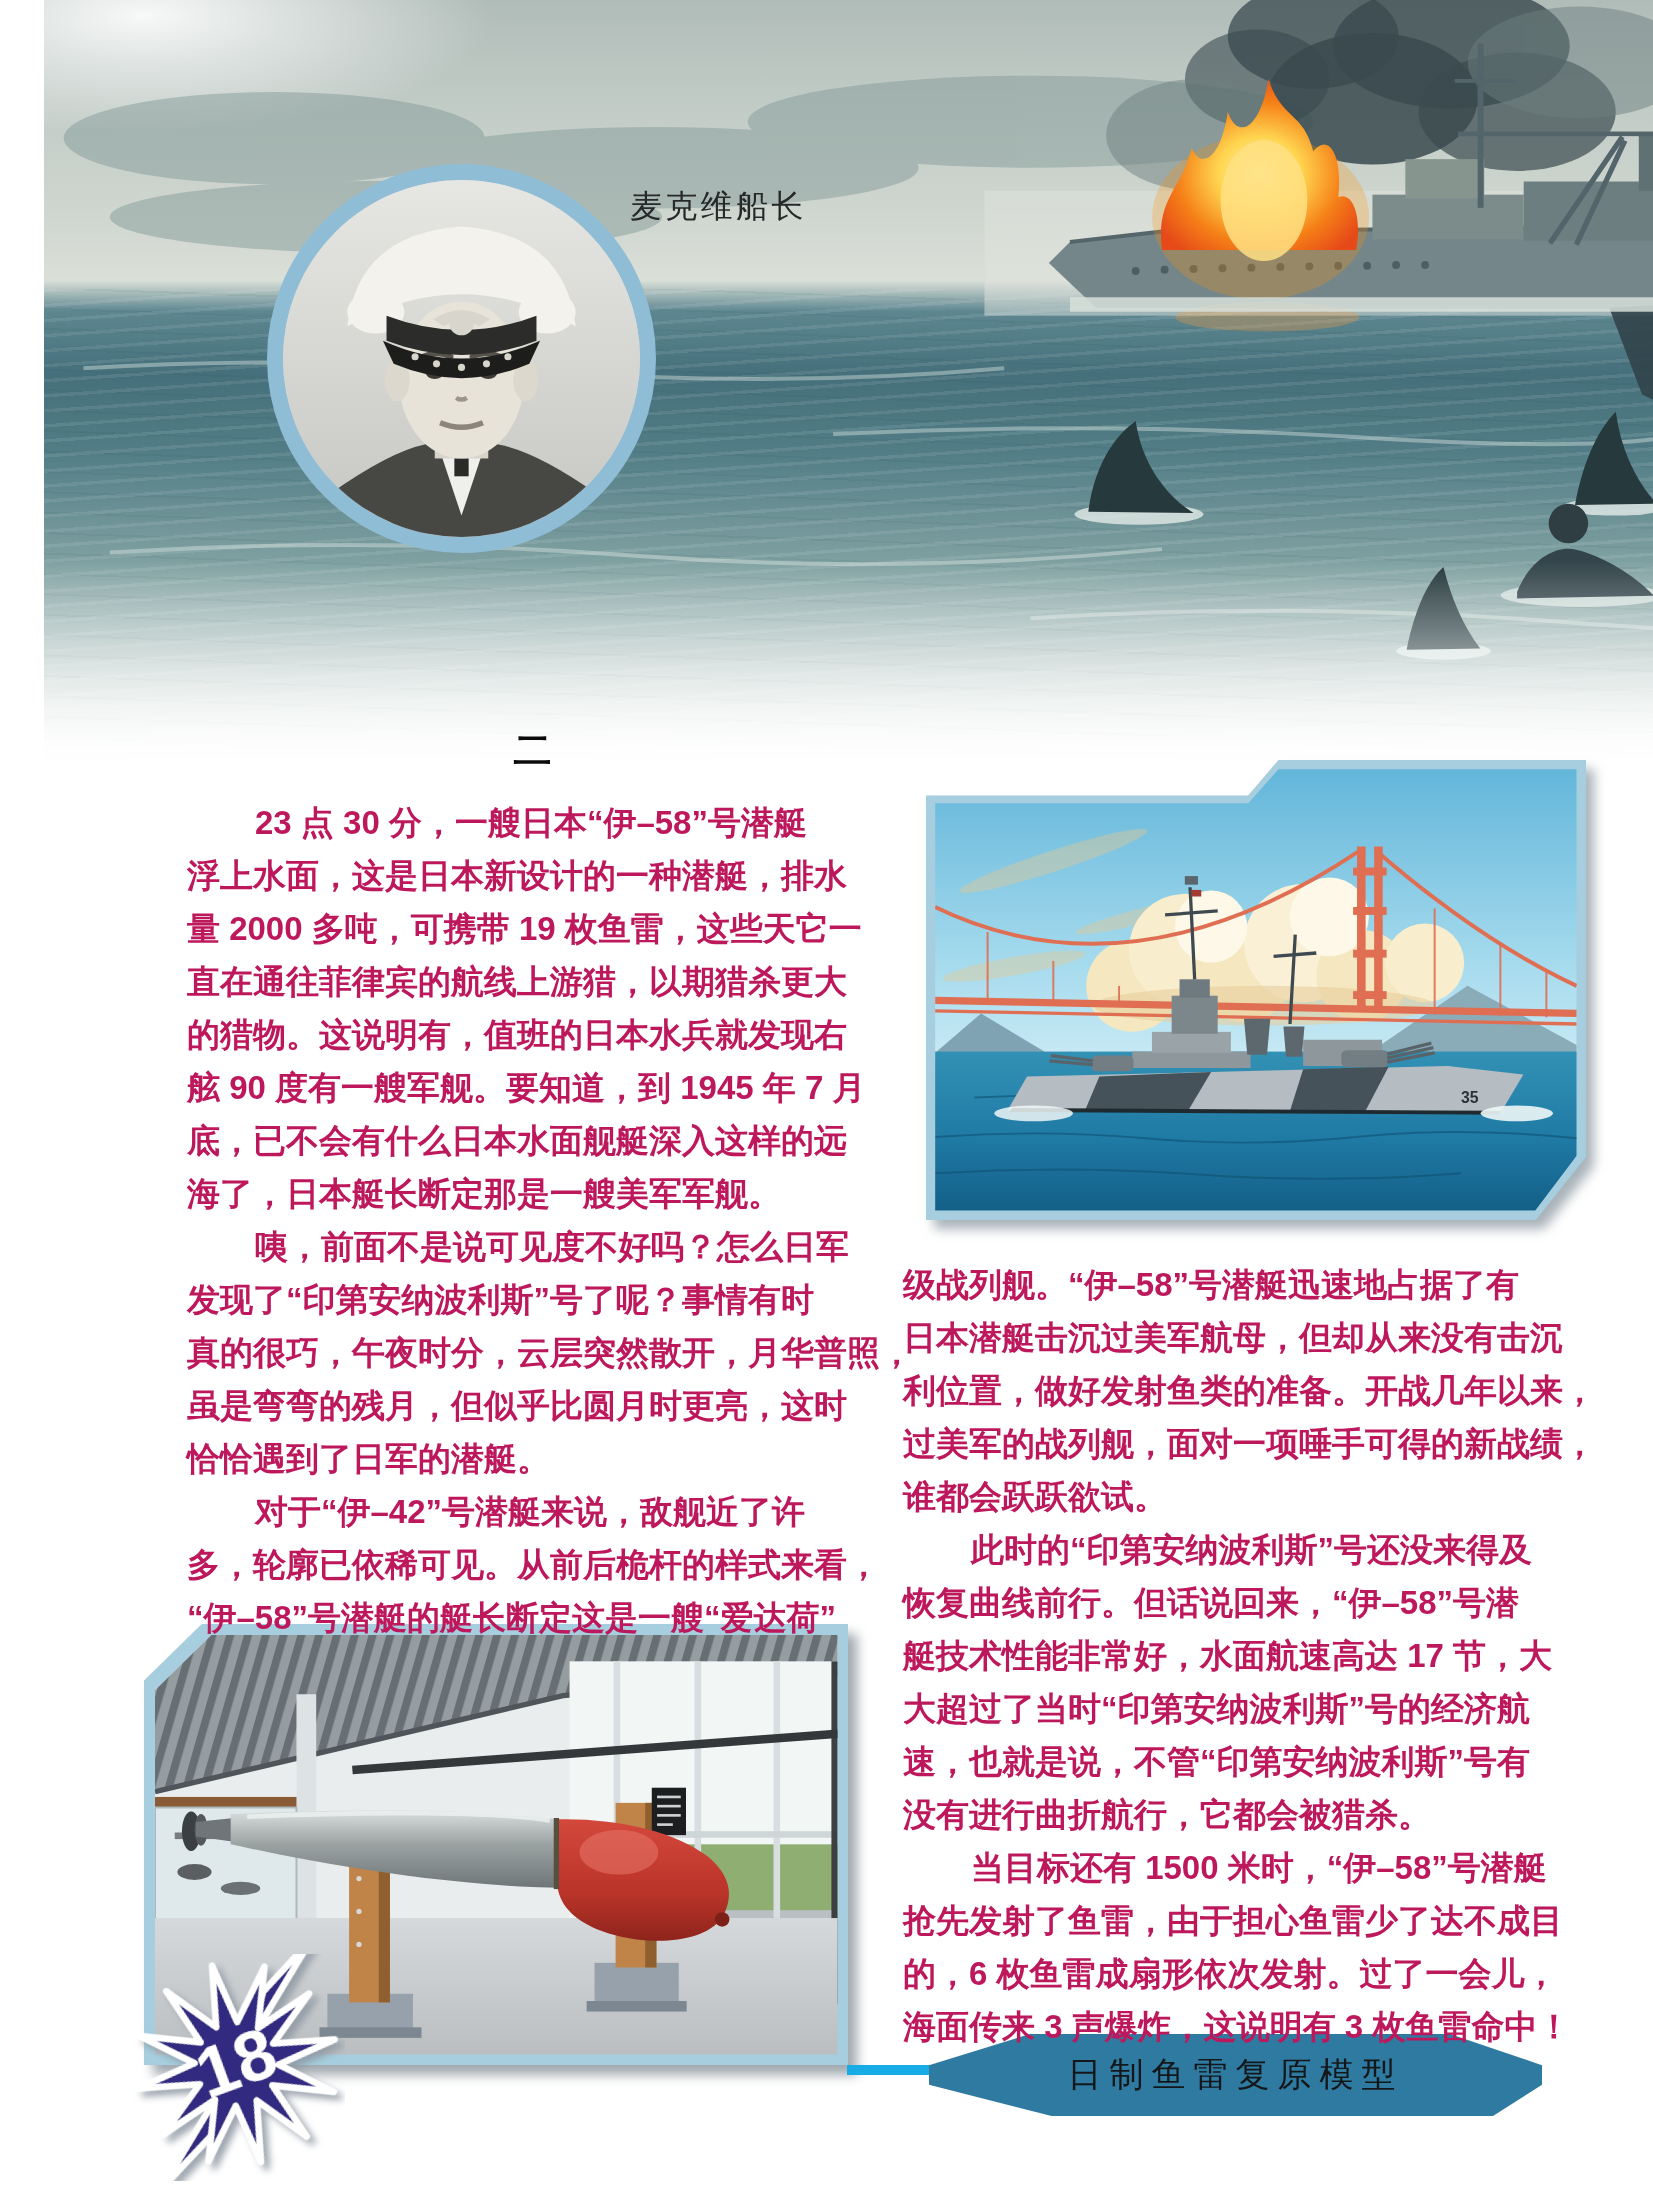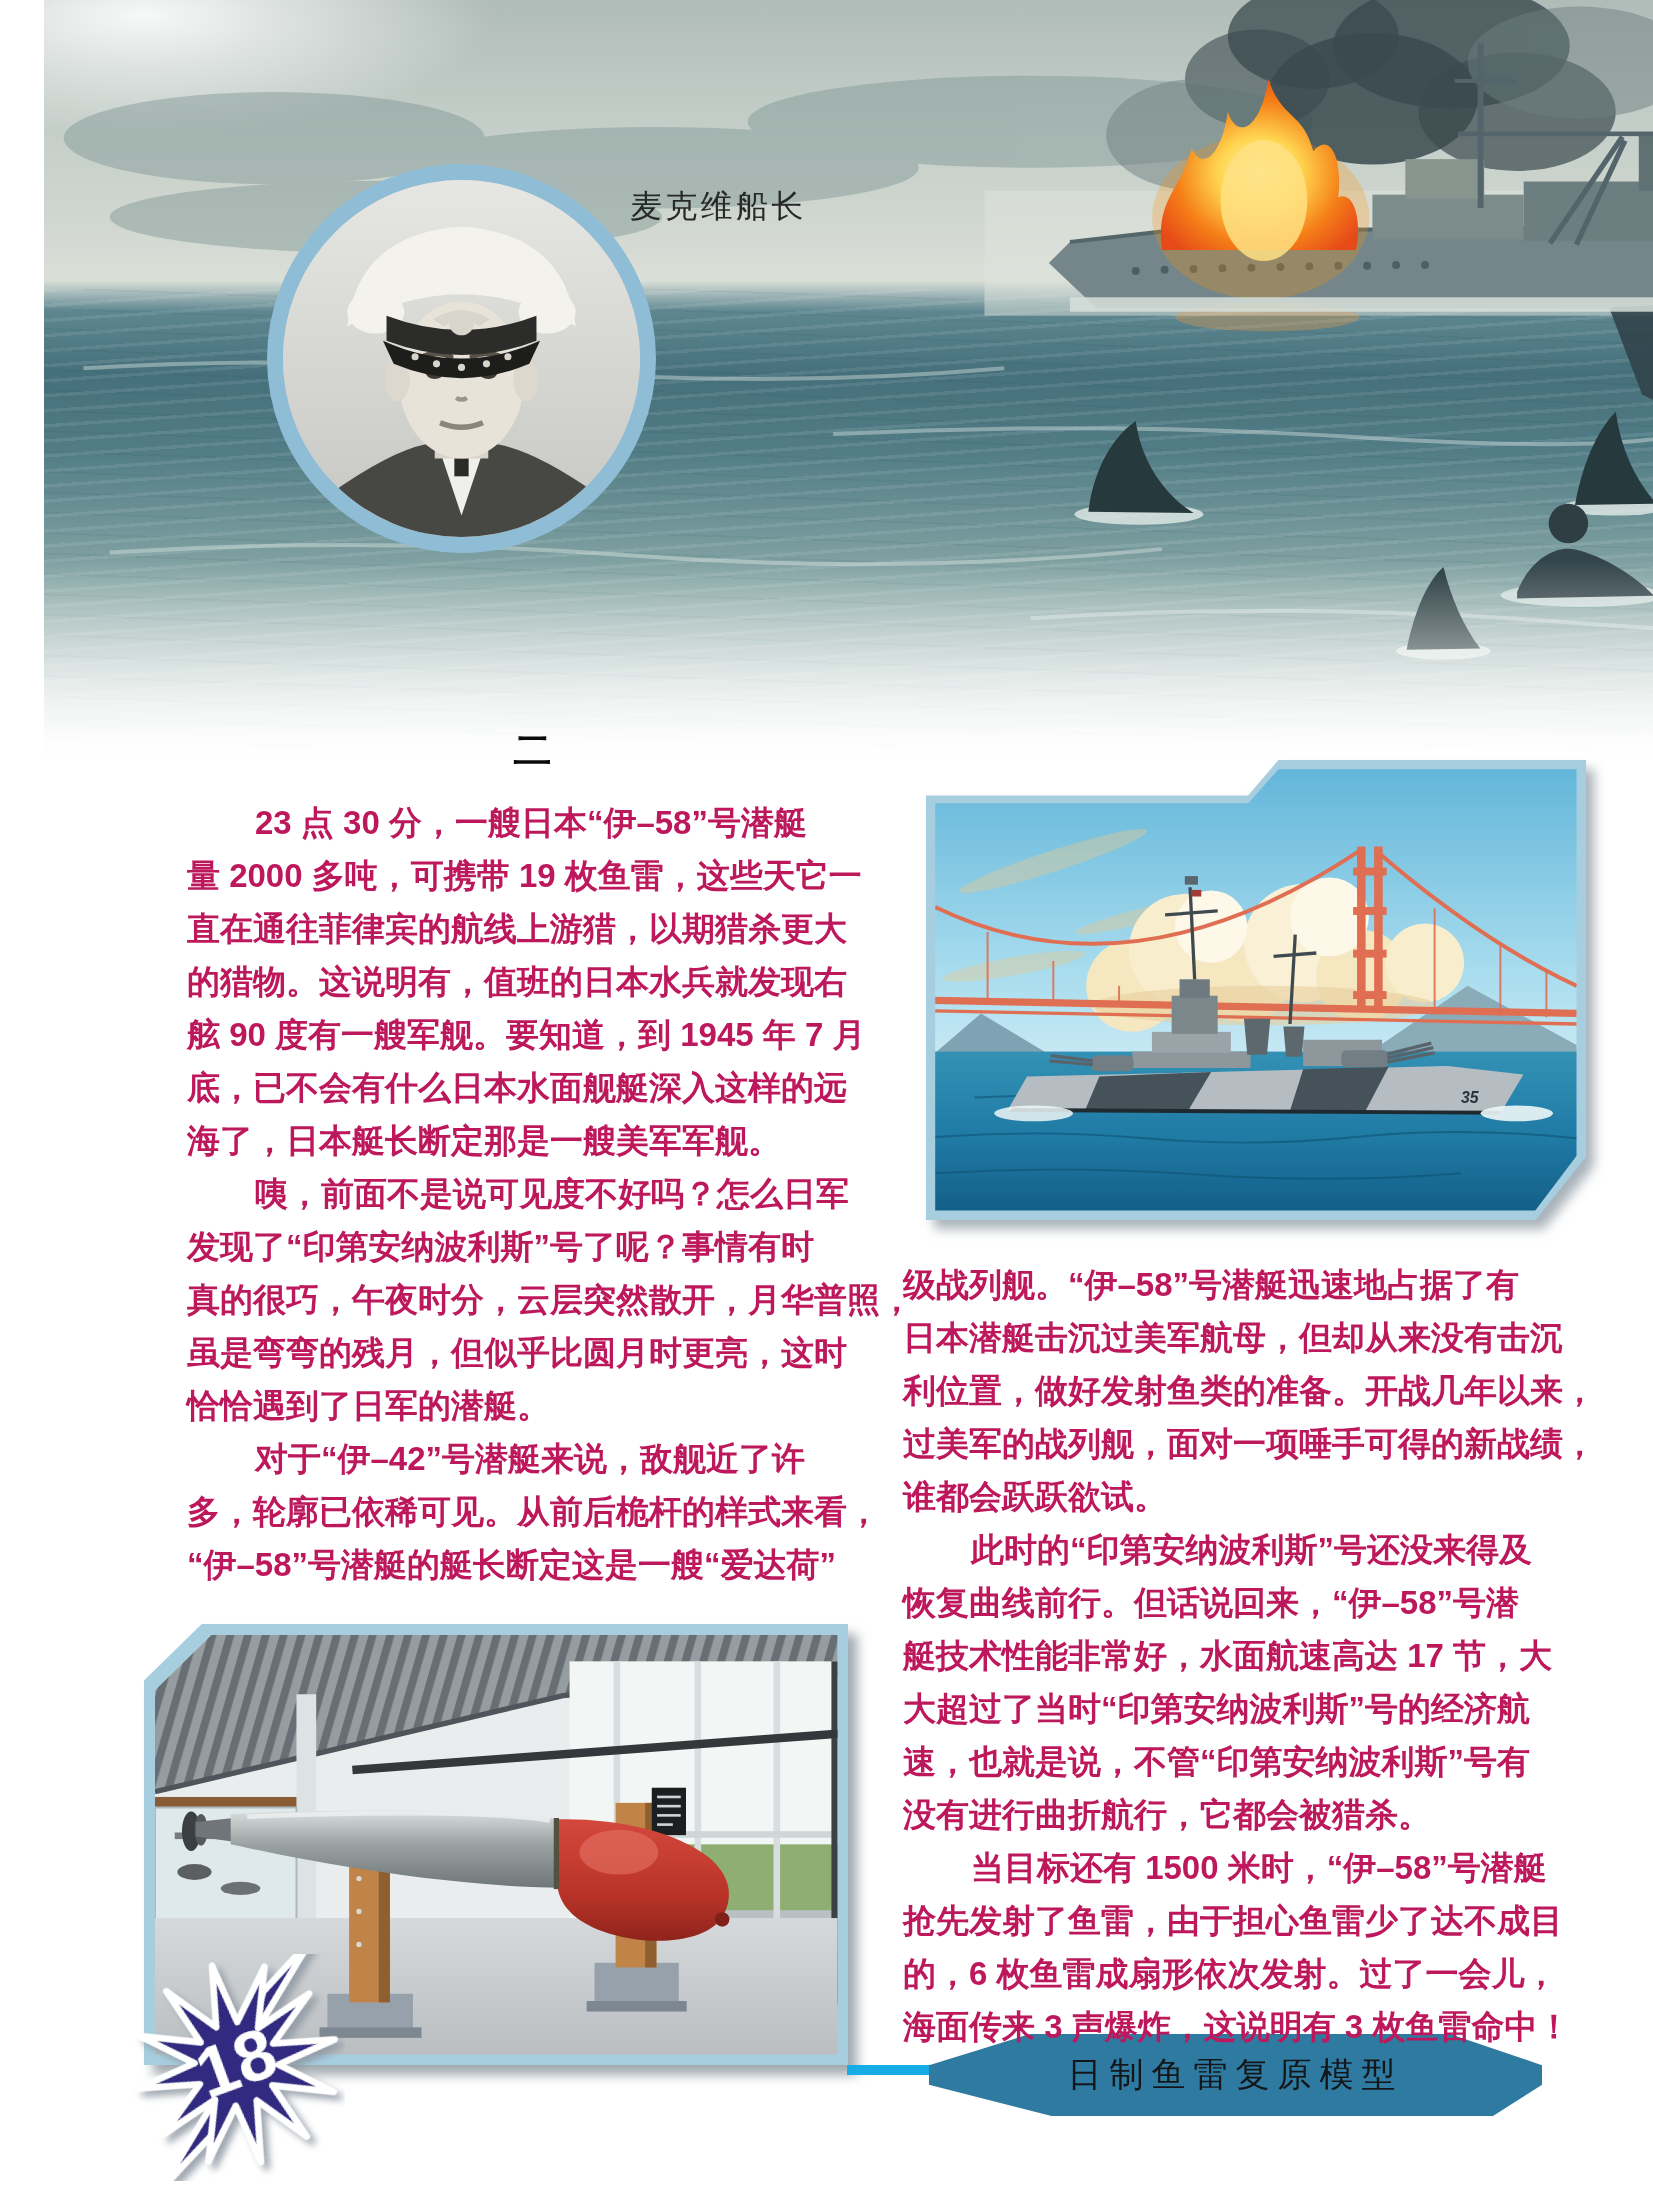--- a/index.html
+++ b/index.html
@@ -34,21 +34,21 @@
   .col .indent{padding-left:68px;}
   .col-left{left:143px;top:796px;width:697px;}
   .col-right{left:859px;top:1258px;width:744px;}
 
   
   .illo-wrap{position:absolute;left:882px;top:760px;width:660px;height:460px;z-index:2;
      filter:drop-shadow(8px 9.2px 6px rgba(96,114,128,.55));}
   .illo-frame{position:absolute;inset:0;background:#a6cede;
      clip-path:polygon(0 7.7%,48.8% 7.7%,53.4% 0,100% 0,100% 86.3%,92.4% 100%,0 100%);}
   .illo-inner{position:absolute;left:9.2px;top:9.2px;right:9.2px;bottom:9.2px;overflow:hidden;
-     clip-path:polygon(0 7.7%,48.8% 7.7%,53.5% 0,100% 0,100% 87.5%,93.5% 100%,0 100%);font-style:italic;}
+     clip-path:polygon(0 7.7%,48.8% 7.7%,53.5% 0,100% 0,100% 87.5%,93.5% 100%,0 100%);}
   .illo-inner svg{display:block;width:100%;height:100%;}
 
   
   .photo-wrap{position:absolute;left:100px;top:1624px;width:704px;height:441px;z-index:2;
      filter:drop-shadow(9.2px 10.5px 6px rgba(96,110,122,.6));}
   .photo-frame{position:absolute;inset:0;background:#a6cede;
      clip-path:polygon(8.2% 0,100% 0,100% 100%,0 100%,0 12.8%);}
   .photo-inner{position:absolute;left:10.5px;top:10.5px;right:10.5px;bottom:10.5px;overflow:hidden;
      clip-path:polygon(8.4% 0,100% 0,100% 100%,0 100%,0 13.4%);}
   .photo-inner svg{display:block;width:100%;height:100%;}
@@ -205,20 +205,21 @@
           <circle cx="126" cy="99" r="2"></circle>
       </g>
     </svg>
   </div>
   <div class="portrait-caption">麦克维船长</div>
 
   <div class="section-header">二</div>
 
   <div class="col col-left">
     <div class="line indent">23 点 30 分，一艘日本“伊–58”号潜艇</div>
+    <div class="line">浮上水面，这是日本新设计的一种潜艇，排水</div>
     <div class="line">量 2000 多吨，可携带 19 枚鱼雷，这些天它一</div>
     <div class="line">直在通往菲律宾的航线上游猎，以期猎杀更大</div>
     <div class="line">的猎物。这说明有，值班的日本水兵就发现右</div>
     <div class="line">舷 90 度有一艘军舰。要知道，到 1945 年 7 月</div>
     <div class="line">底，已不会有什么日本水面舰艇深入这样的远</div>
     <div class="line">海了，日本艇长断定那是一艘美军军舰。</div>
     <div class="line indent">咦，前面不是说可见度不好吗？怎么日军</div>
     <div class="line">发现了“印第安纳波利斯”号了呢？事情有时</div>
     <div class="line">真的很巧，午夜时分，云层突然散开，月华普照，</div>
     <div class="line">虽是弯弯的残月，但似乎比圆月时更亮，这时</div>

